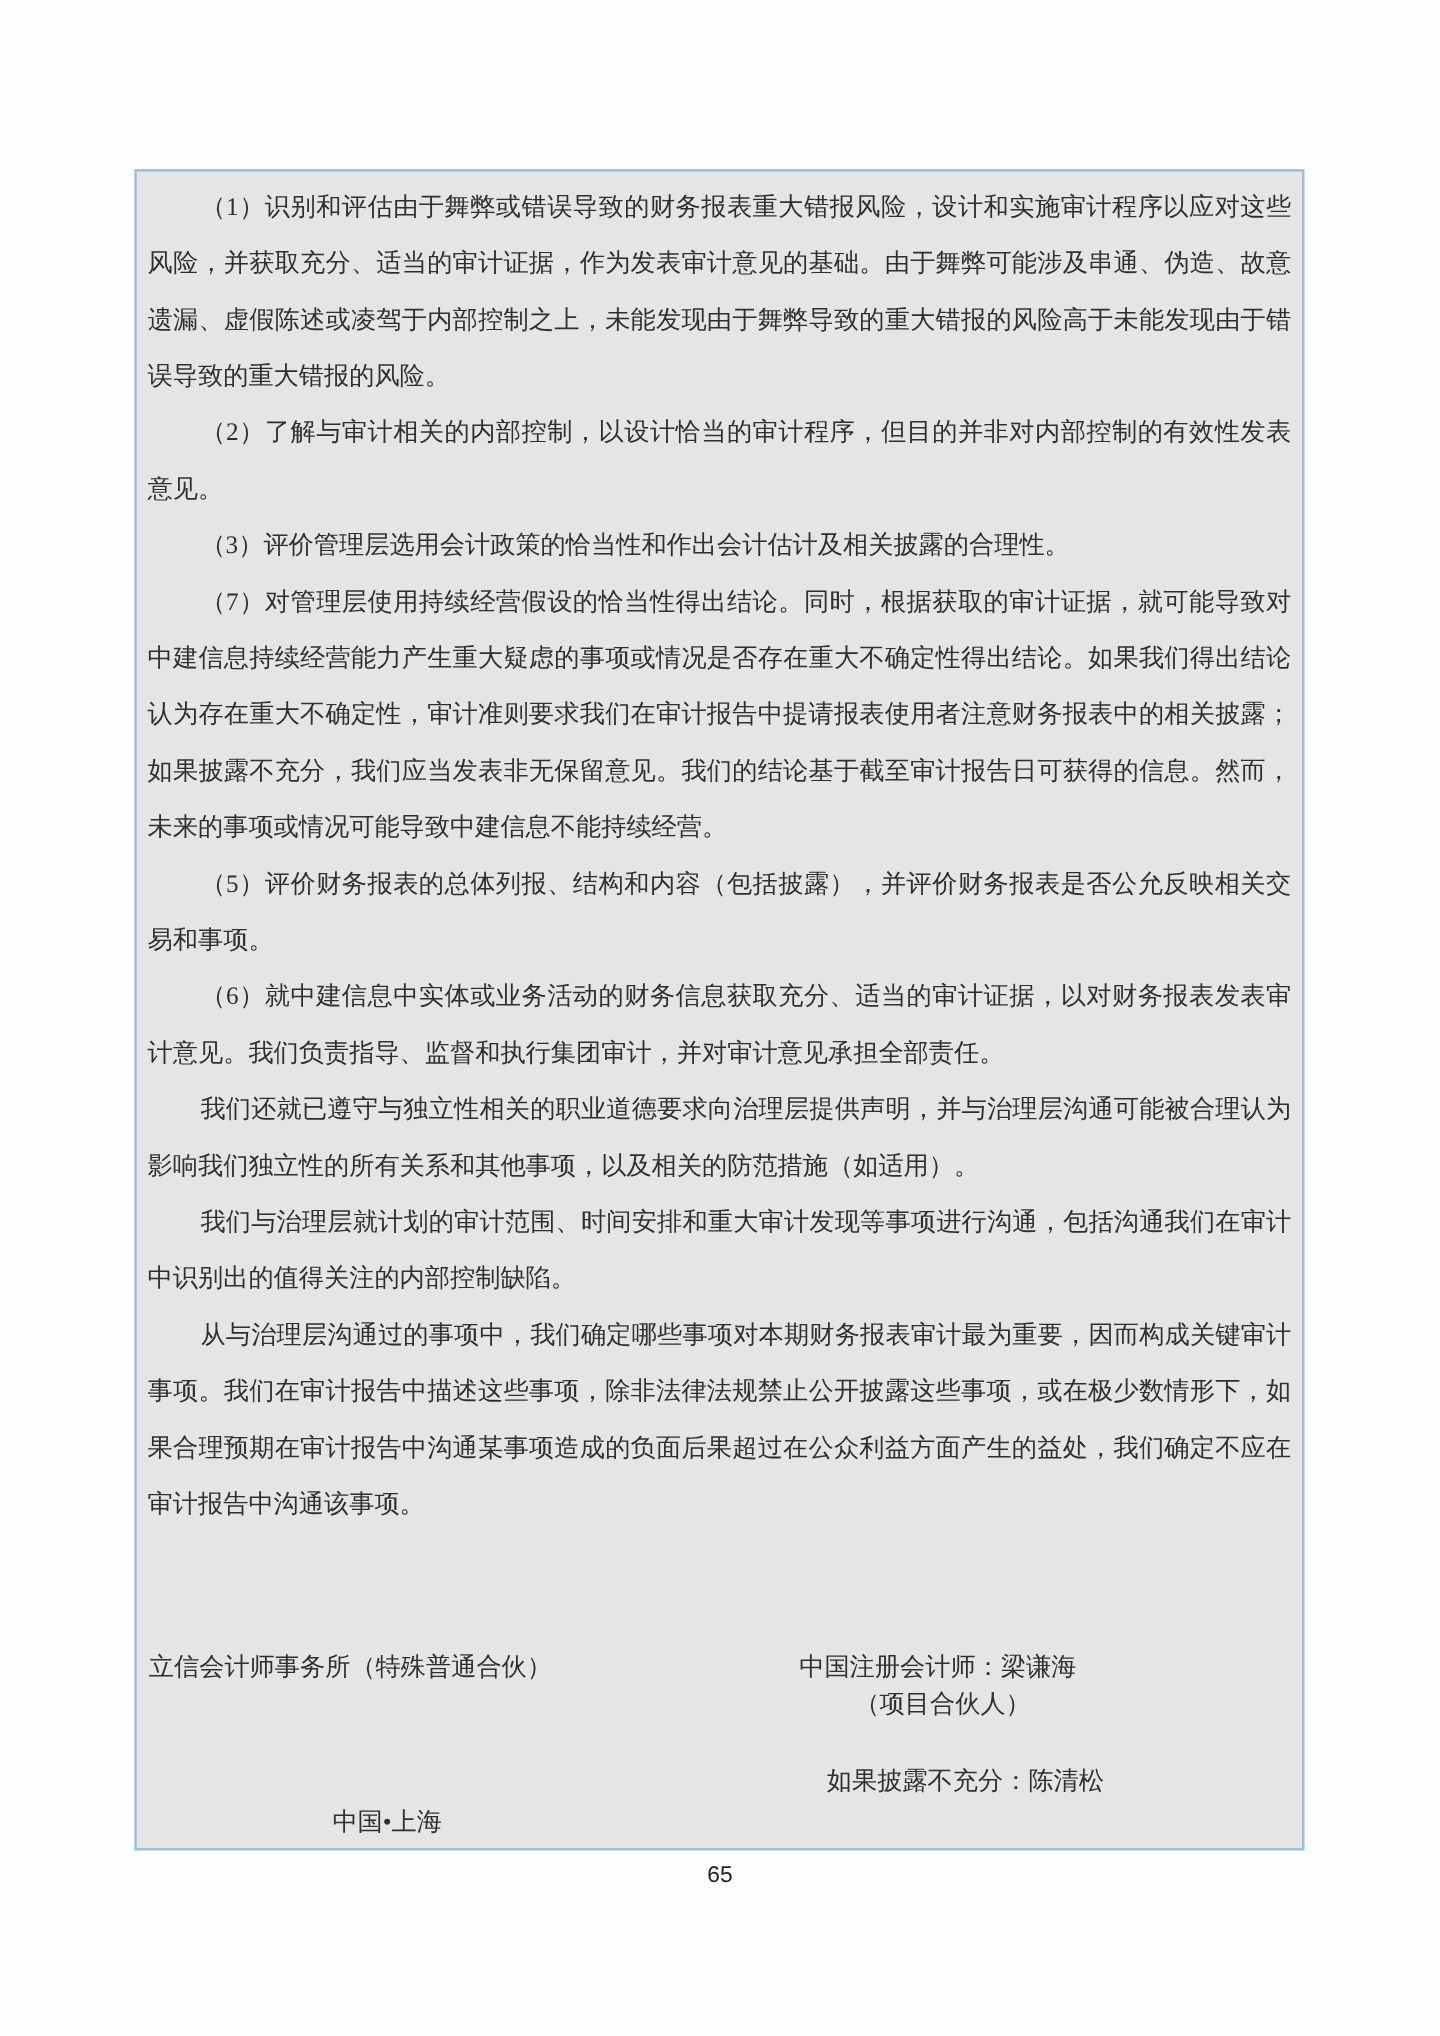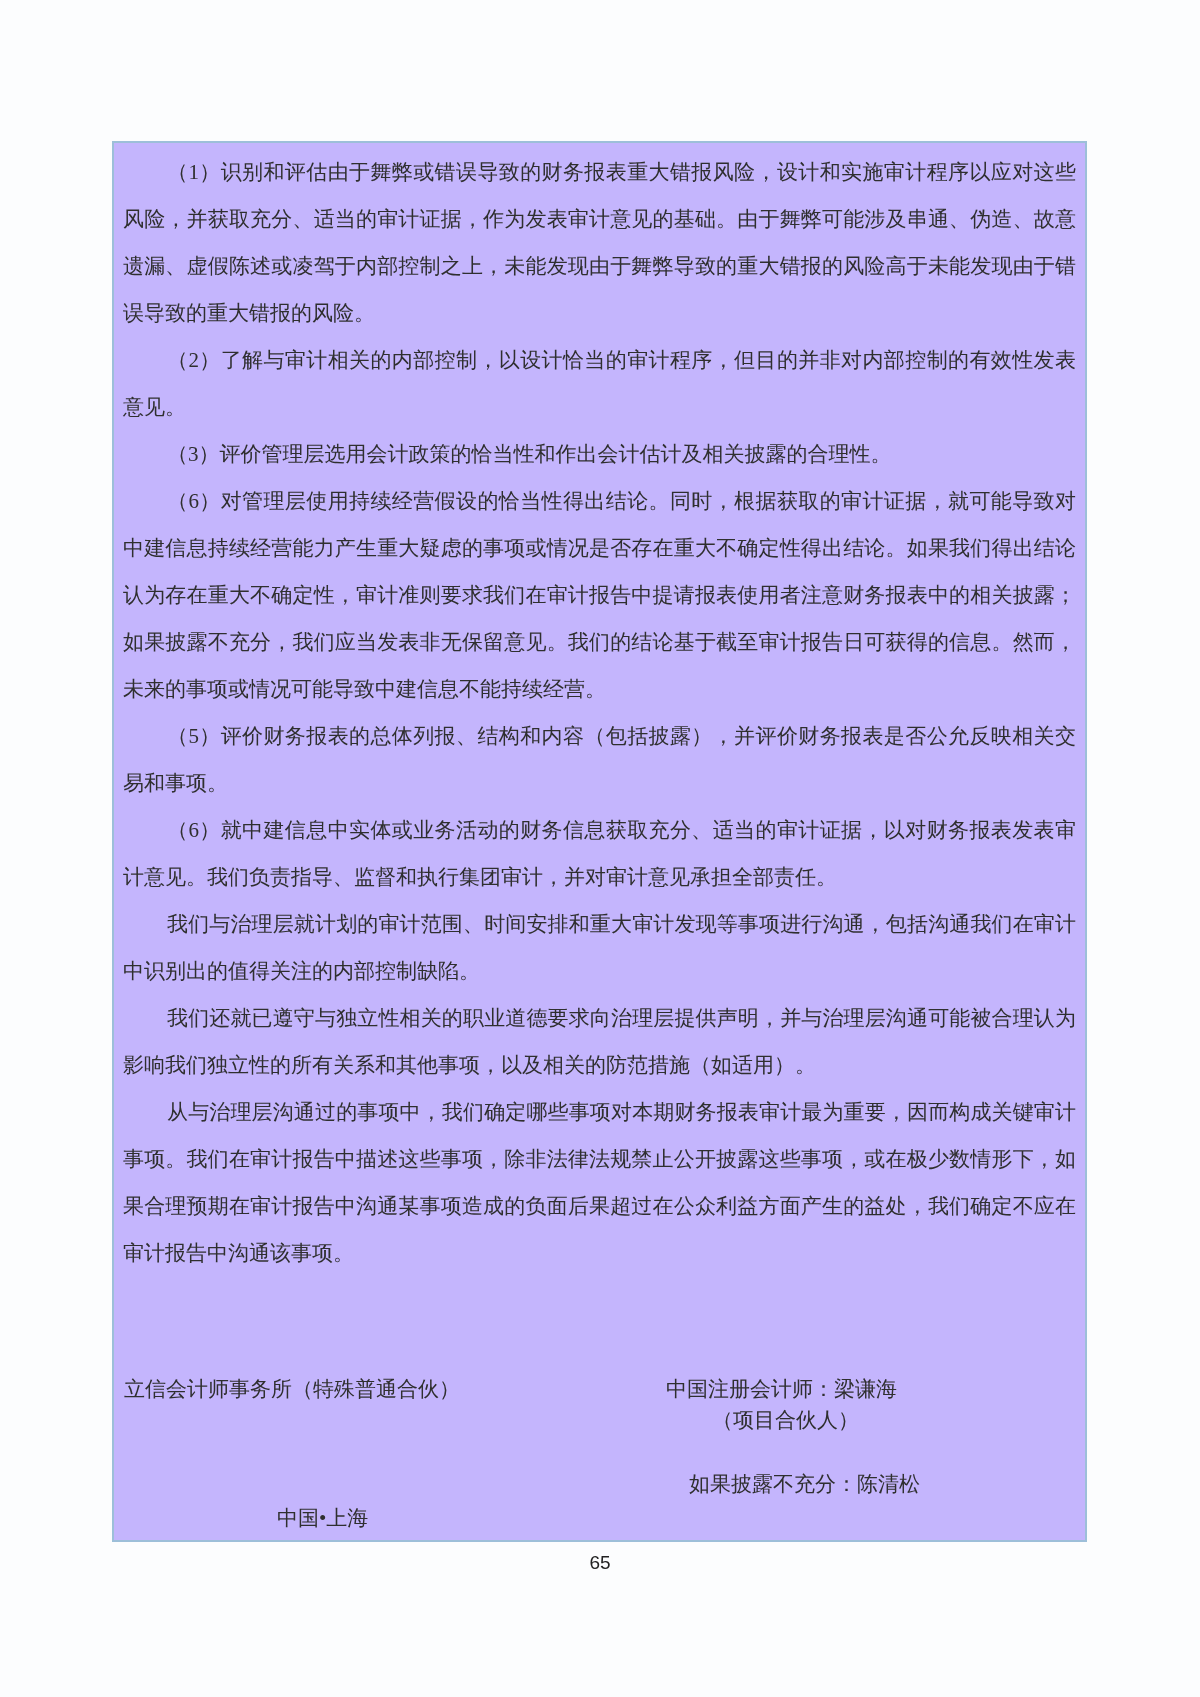--- a/index.html
+++ b/index.html
@@ -16,21 +16,21 @@
     background: #fcfdfe;
     overflow: hidden;
   }
   .content-box {
     position: absolute;
     left: 112px;
     top: 141px;
     width: 975px;
     height: 1401px;
     border: 2px solid #9dbfd9;
-    background: #c4b5fd;
+    background: #e5e5e5;
   }
   .body-text {
     padding: 6px 9px 0 9px;
   }
   .body-para {
     font-size: 21px;
     line-height: 47px;
     color: #2f2f2f;
     text-align: justify;
     text-justify: inter-character;
@@ -63,25 +63,25 @@
 <body>
 
 <div class="page">
 
   <div class="content-box">
 
     <div class="body-text">
       <p class="body-para">（1）识别和评估由于舞弊或错误导致的财务报表重大错报风险，设计和实施审计程序以应对这些风险，并获取充分、适当的审计证据，作为发表审计意见的基础。由于舞弊可能涉及串通、伪造、故意遗漏、虚假陈述或凌驾于内部控制之上，未能发现由于舞弊导致的重大错报的风险高于未能发现由于错误导致的重大错报的风险。</p>
       <p class="body-para">（2）了解与审计相关的内部控制，以设计恰当的审计程序，但目的并非对内部控制的有效性发表意见。</p>
       <p class="body-para">（3）评价管理层选用会计政策的恰当性和作出会计估计及相关披露的合理性。</p>
-      <p class="body-para">（6）对管理层使用持续经营假设的恰当性得出结论。同时，根据获取的审计证据，就可能导致对中建信息持续经营能力产生重大疑虑的事项或情况是否存在重大不确定性得出结论。如果我们得出结论认为存在重大不确定性，审计准则要求我们在审计报告中提请报表使用者注意财务报表中的相关披露；如果披露不充分，我们应当发表非无保留意见。我们的结论基于截至审计报告日可获得的信息。然而，未来的事项或情况可能导致中建信息不能持续经营。</p>
+      <p class="body-para">（7）对管理层使用持续经营假设的恰当性得出结论。同时，根据获取的审计证据，就可能导致对中建信息持续经营能力产生重大疑虑的事项或情况是否存在重大不确定性得出结论。如果我们得出结论认为存在重大不确定性，审计准则要求我们在审计报告中提请报表使用者注意财务报表中的相关披露；如果披露不充分，我们应当发表非无保留意见。我们的结论基于截至审计报告日可获得的信息。然而，未来的事项或情况可能导致中建信息不能持续经营。</p>
       <p class="body-para">（5）评价财务报表的总体列报、结构和内容（包括披露），并评价财务报表是否公允反映相关交易和事项。</p>
       <p class="body-para">（6）就中建信息中实体或业务活动的财务信息获取充分、适当的审计证据，以对财务报表发表审计意见。我们负责指导、监督和执行集团审计，并对审计意见承担全部责任。</p>
+      <p class="body-para">我们还就已遵守与独立性相关的职业道德要求向治理层提供声明，并与治理层沟通可能被合理认为影响我们独立性的所有关系和其他事项，以及相关的防范措施（如适用）。</p>
       <p class="body-para">我们与治理层就计划的审计范围、时间安排和重大审计发现等事项进行沟通，包括沟通我们在审计中识别出的值得关注的内部控制缺陷。</p>
-      <p class="body-para">我们还就已遵守与独立性相关的职业道德要求向治理层提供声明，并与治理层沟通可能被合理认为影响我们独立性的所有关系和其他事项，以及相关的防范措施（如适用）。</p>
       <p class="body-para">从与治理层沟通过的事项中，我们确定哪些事项对本期财务报表审计最为重要，因而构成关键审计事项。我们在审计报告中描述这些事项，除非法律法规禁止公开披露这些事项，或在极少数情形下，如果合理预期在审计报告中沟通某事项造成的负面后果超过在公众利益方面产生的益处，我们确定不应在审计报告中沟通该事项。</p>
     </div>
 
     <div>
       <span class="sig sig-firm">立信会计师事务所（特殊普通合伙）</span>
       <span class="sig sig-cpa1">中国注册会计师：梁谦海</span>
       <span class="sig sig-role">（项目合伙人）</span>
       <span class="sig sig-loc">中国•上海</span>
       <span class="sig sig-cpa2">如果披露不充分：陈清松</span>
     </div>

